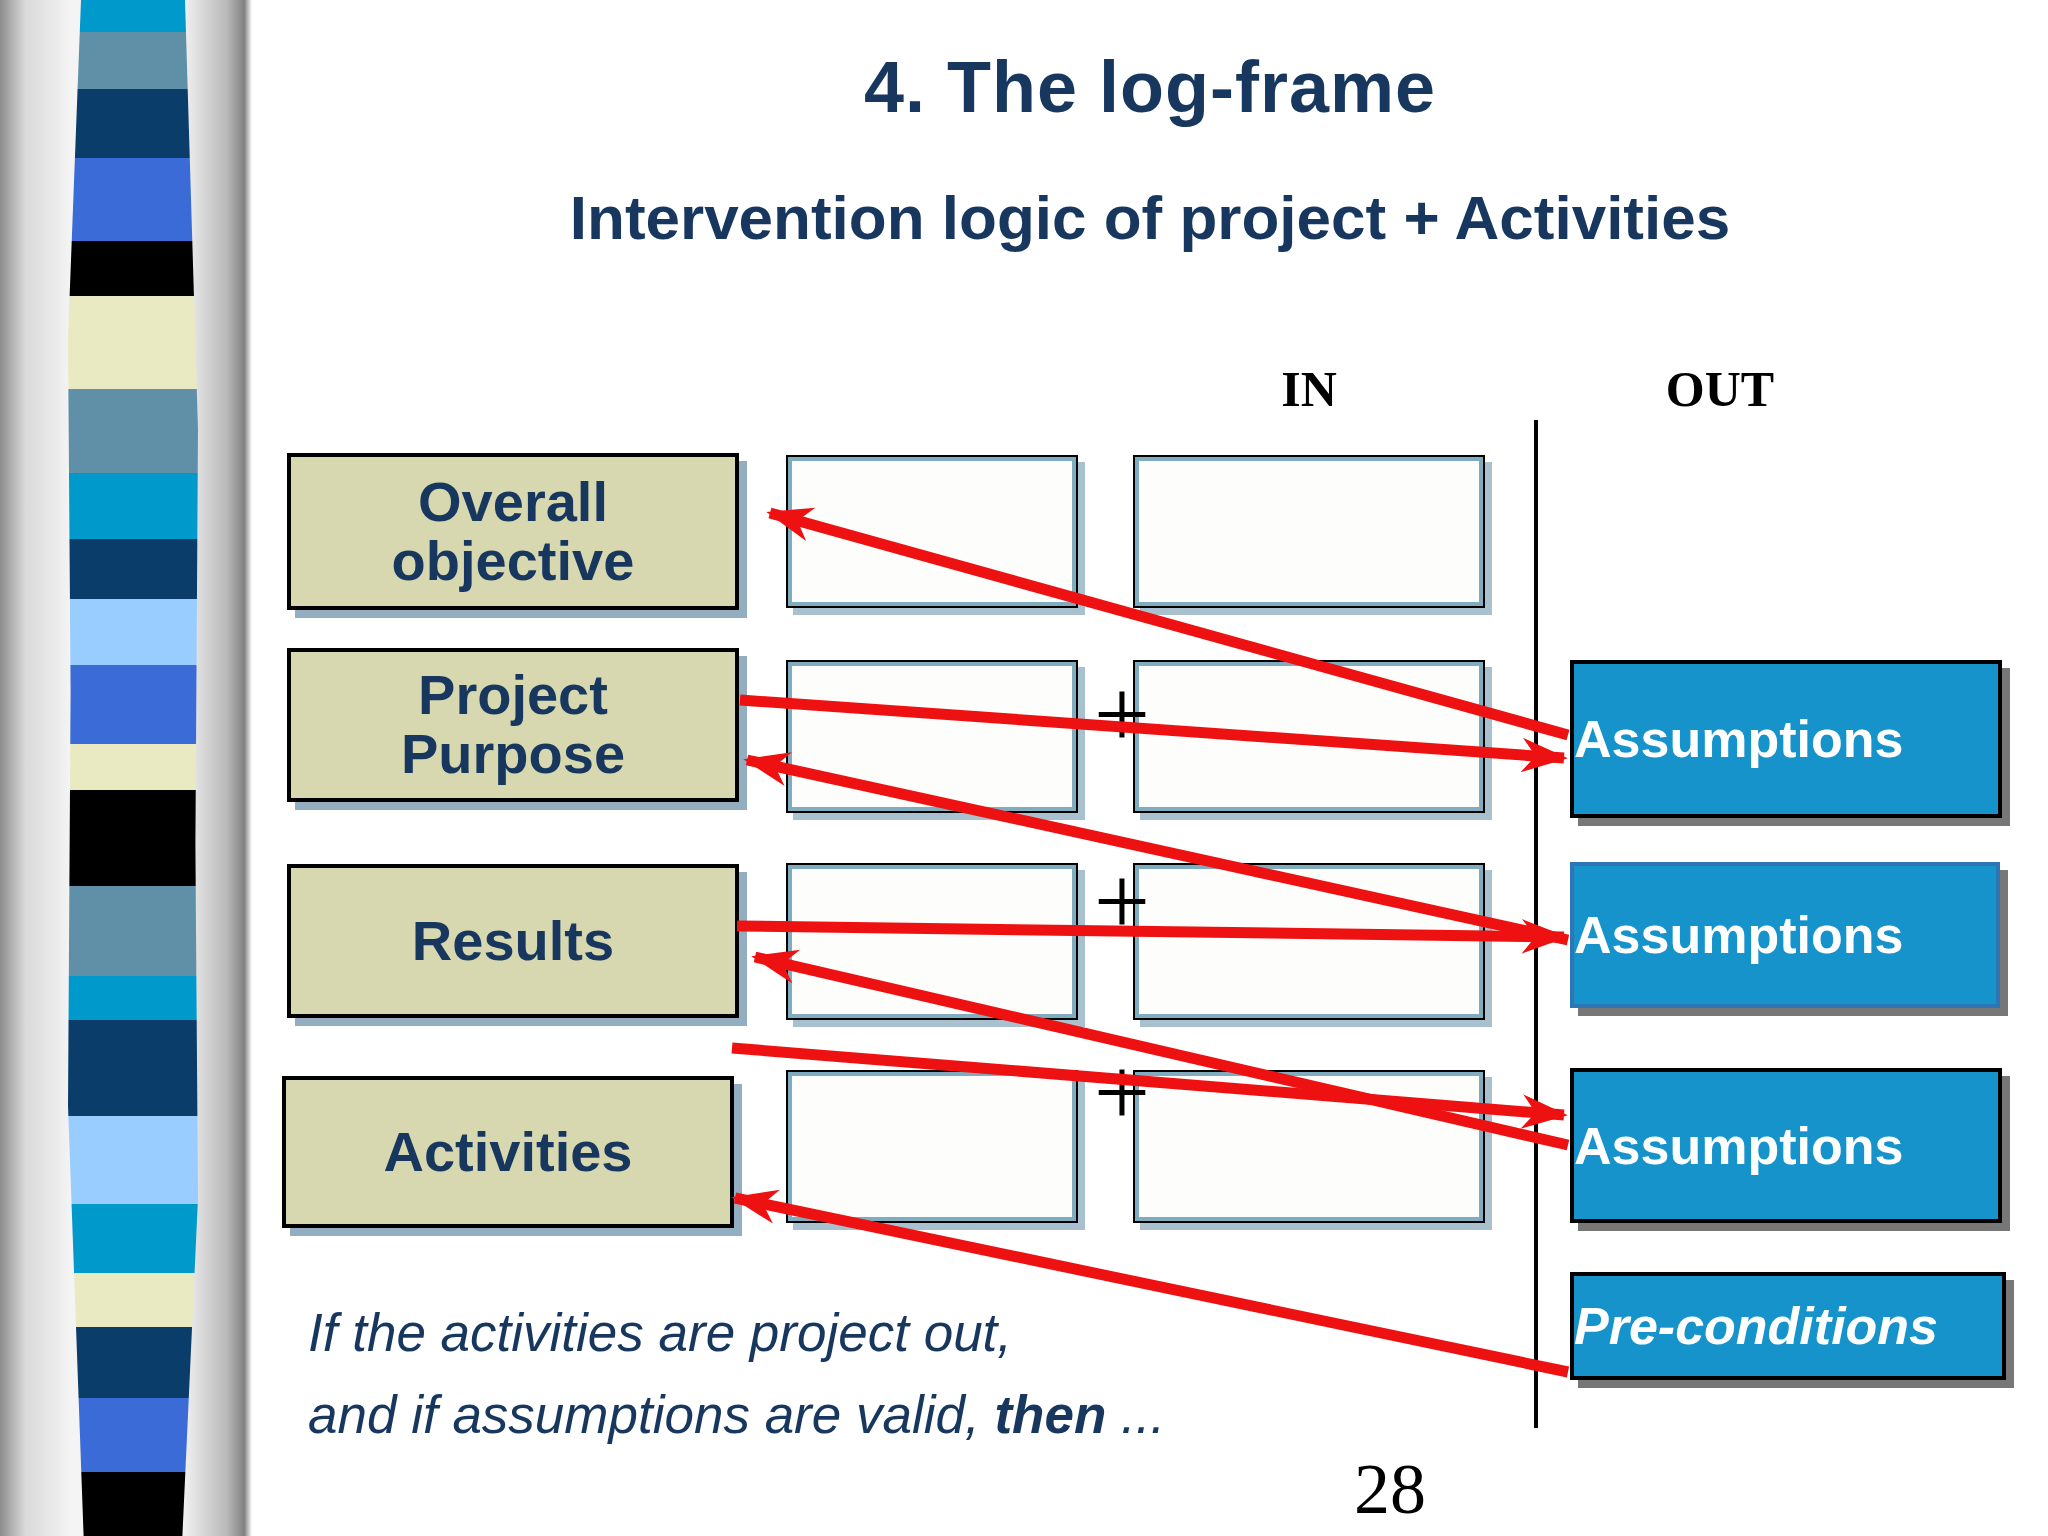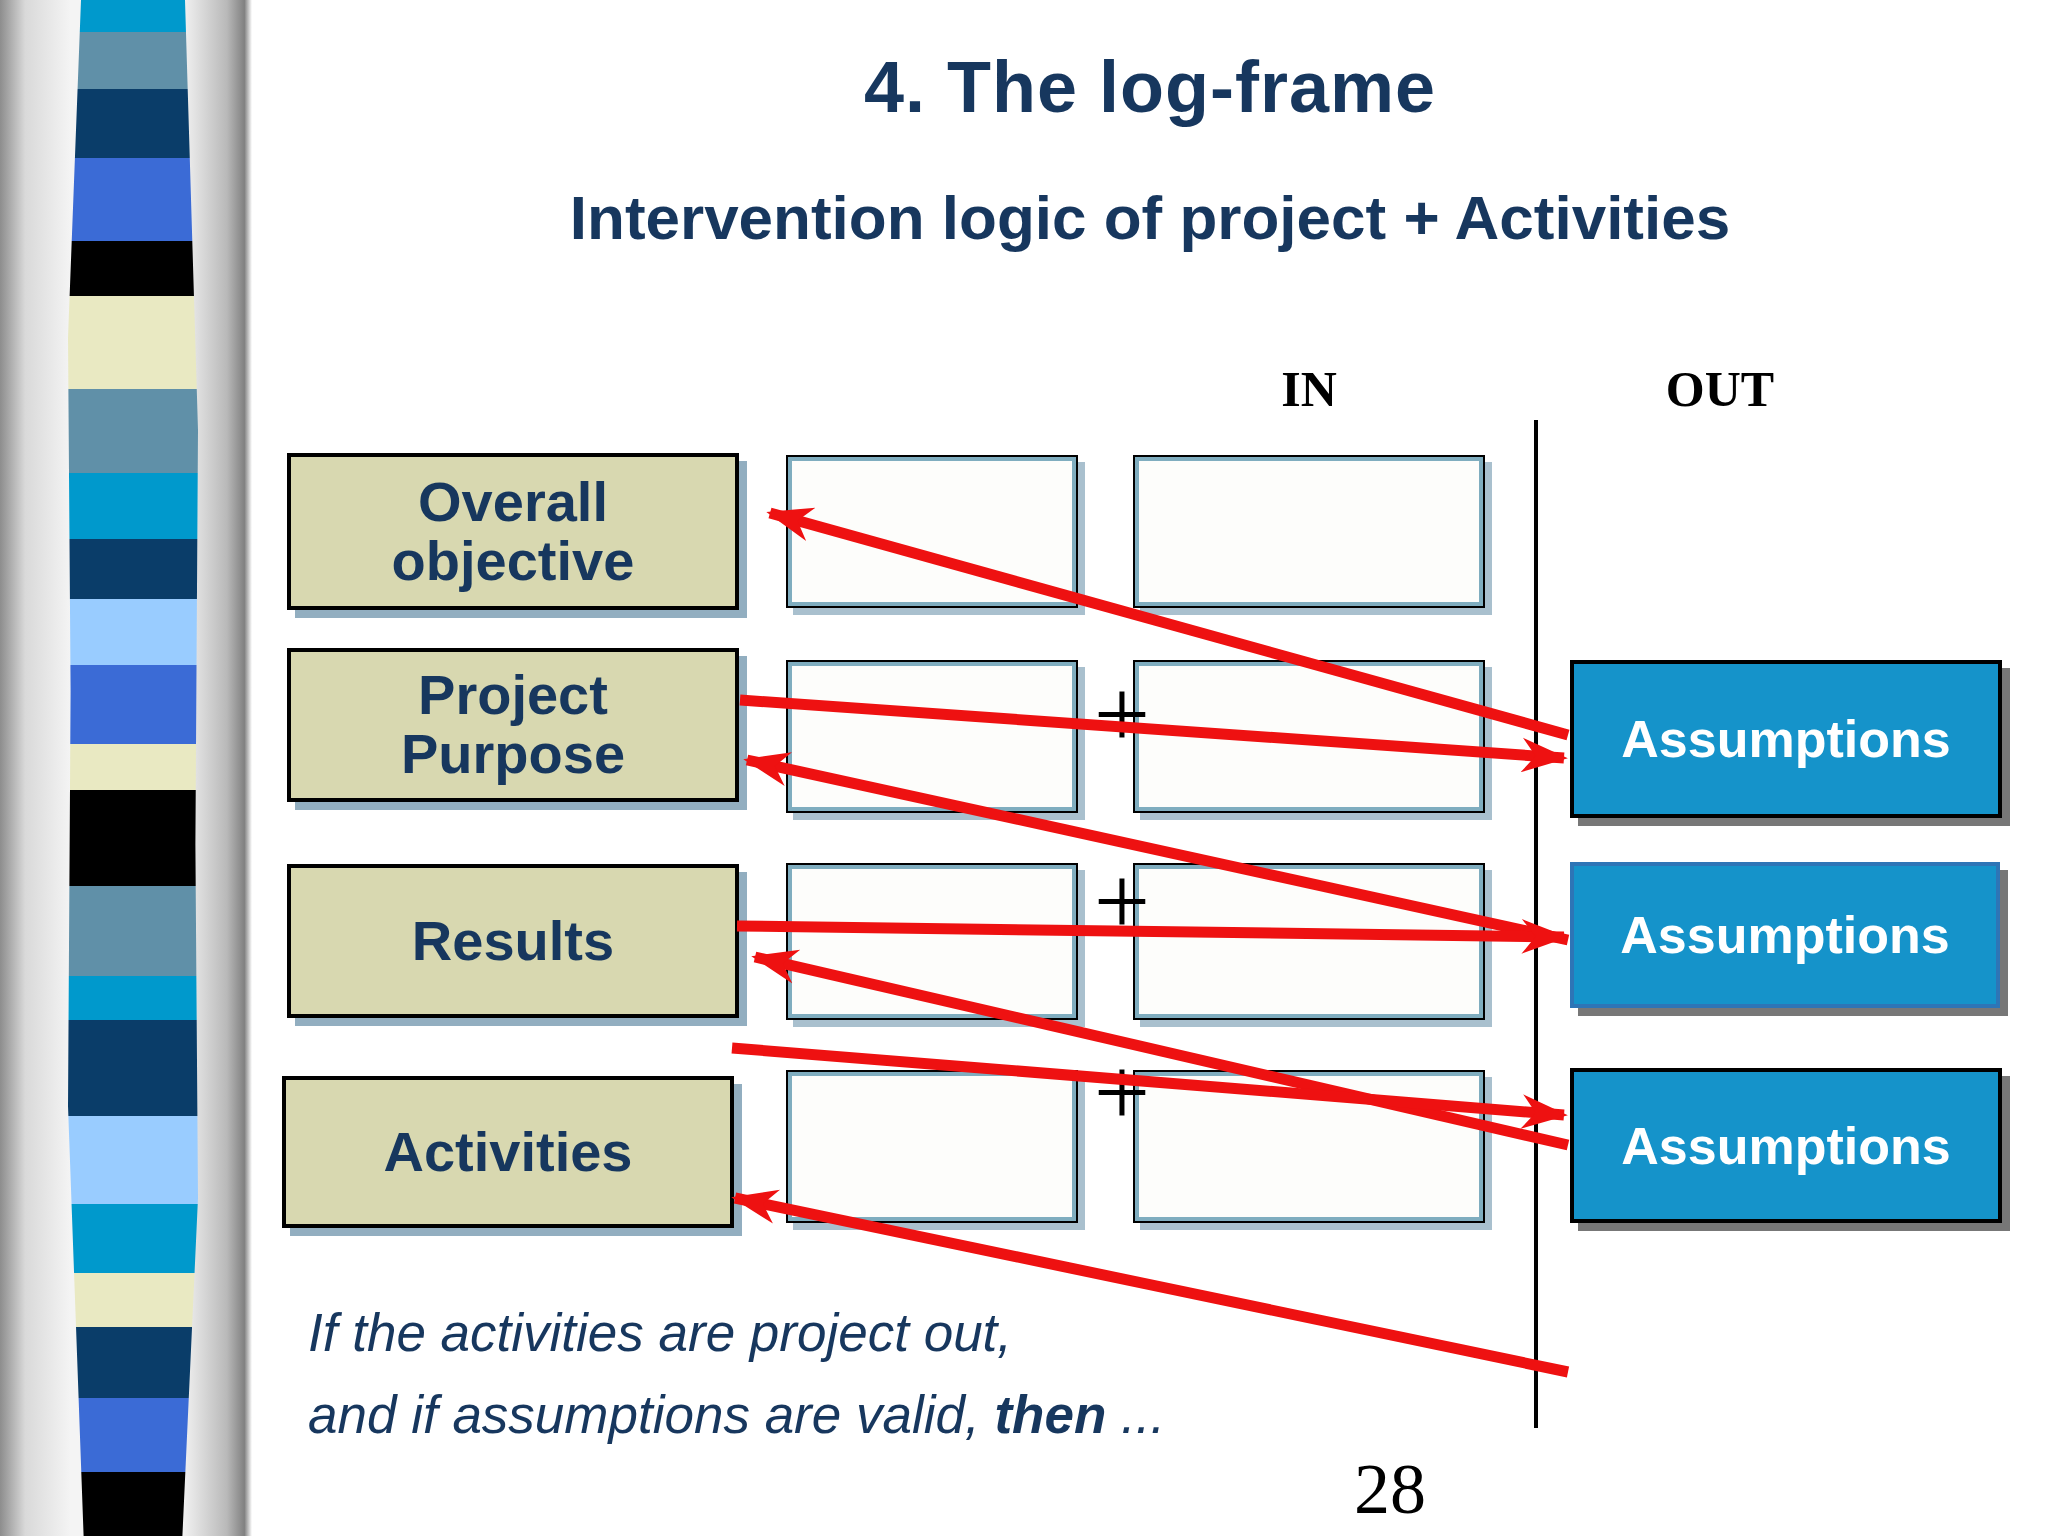--- a/index.html
+++ b/index.html
@@ -32,21 +32,21 @@
   #out-head{left:1570px;width:300px;}
   
   .tan-box{position:absolute;left:287px;width:452px;background:var(--tan_fill);
     border:4px solid #000;box-shadow:8px 8px 0 0 #92aec0;
     display:flex;align-items:center;justify-content:center;text-align:center;
     color:var(--navy_text);font-weight:bold;font-size:56px;line-height:1.05;padding:8px 18px;}
   .cell{position:absolute;background:#fdfdfb;border:2px solid #000;
     box-shadow:inset 0 0 0 4px var(--cell_inner_border),7px 7px 0 0 #a9c0ce;}
   .blue-box{position:absolute;left:1570px;width:432px;background:var(--blue_fill);
     border:4px solid #000;box-shadow:8px 8px 0 0 #777777;
-    display:flex;align-items:center;justify-content:center;text-align:center;
+    display:flex;align-items:center;text-align:center;
     color:#ffffff;font-weight:bold;font-size:52px;}
   .blue-border{border-color:#2e75b6;}
   .italic{font-style:italic;}
   .plus{position:absolute;width:90px;text-align:center;color:#000;
     font-family:"Liberation Serif",serif;font-size:100px;font-weight:normal;line-height:1;}
   #divider{position:absolute;left:1534px;top:420px;width:4px;height:1008px;background:#000;}
   
   .footer-note{position:absolute;left:308px;top:1292px;width:900px;
     color:var(--navy_text);font-size:53px;font-style:italic;line-height:1.55;}
   .footer-note b{font-weight:bold;}
@@ -123,20 +123,23 @@
 
   <div class="blue-box" style="top:660px;height:158px;">
     <span>Assumptions</span>
   </div>
   <div class="blue-box blue-border" style="top:862px;height:146px;width:430px;">
     <span>Assumptions</span>
   </div>
   <div class="blue-box" style="top:1068px;height:155px;">
     <span>Assumptions</span>
   </div>
+  <div class="blue-box italic" style="top:1272px;height:108px;width:436px;">
+    <span>Pre-conditions</span>
+  </div>
 
   <div class="footer-note">
     <span>If the activities are project out,</span><br>
     <span><span>and if assumptions are valid, </span><b>then</b><span> ...</span></span>
   </div>
 
   <div class="page-number">28</div>
 
   <svg id="arrow-layer" viewBox="0 0 2048 1536">
     <defs>

